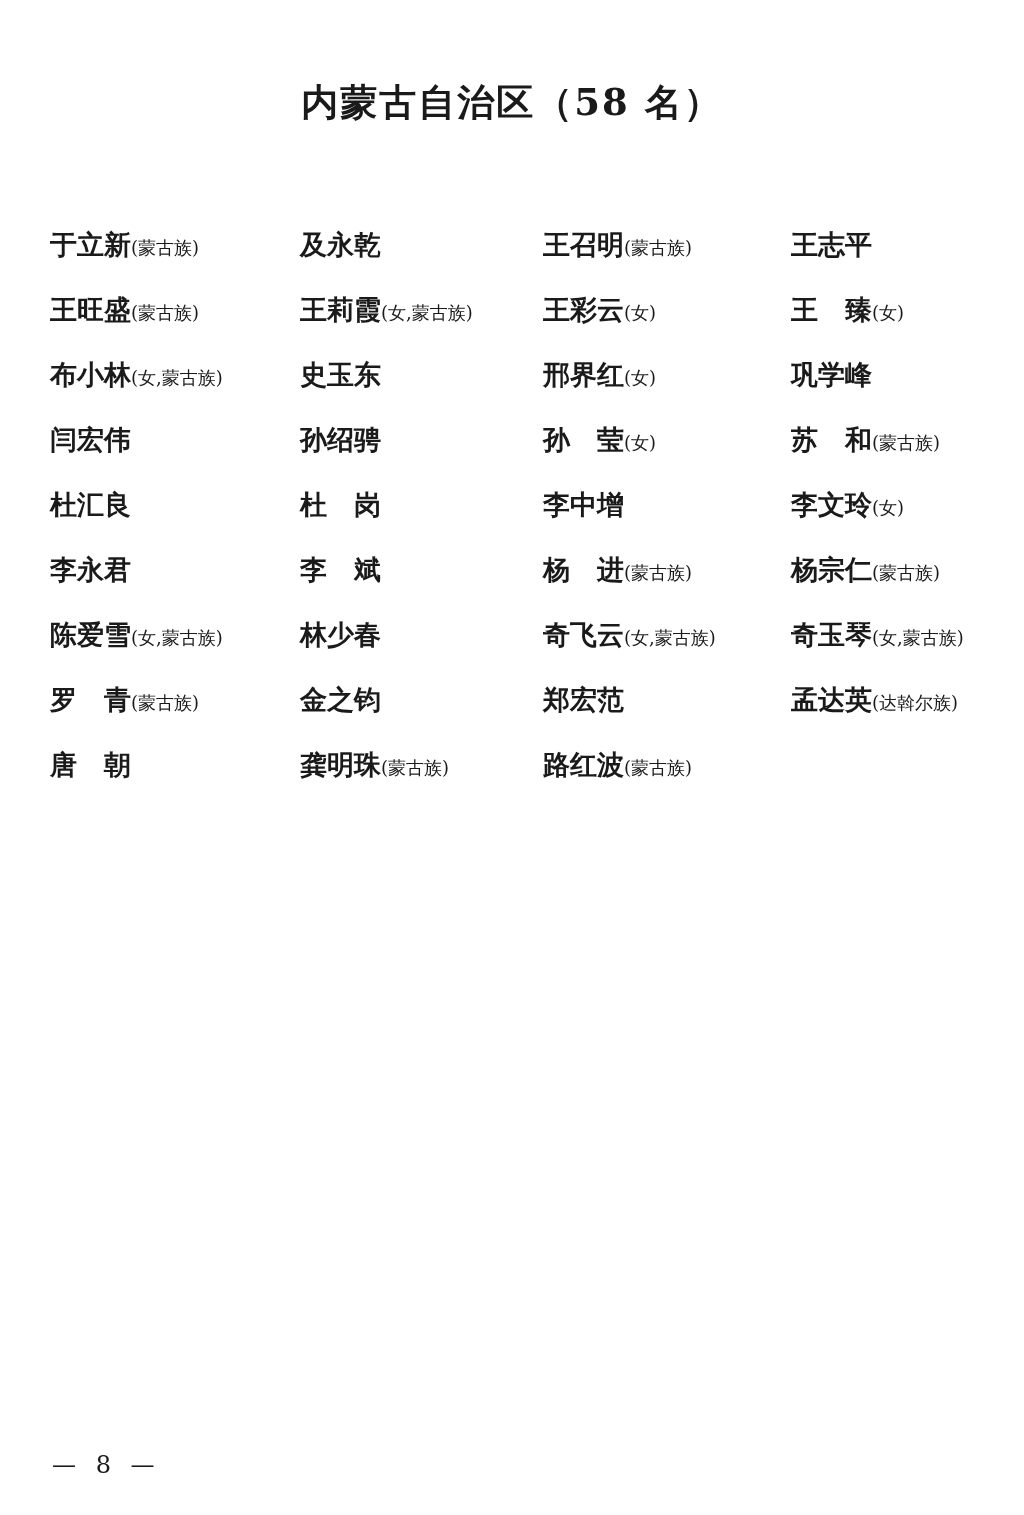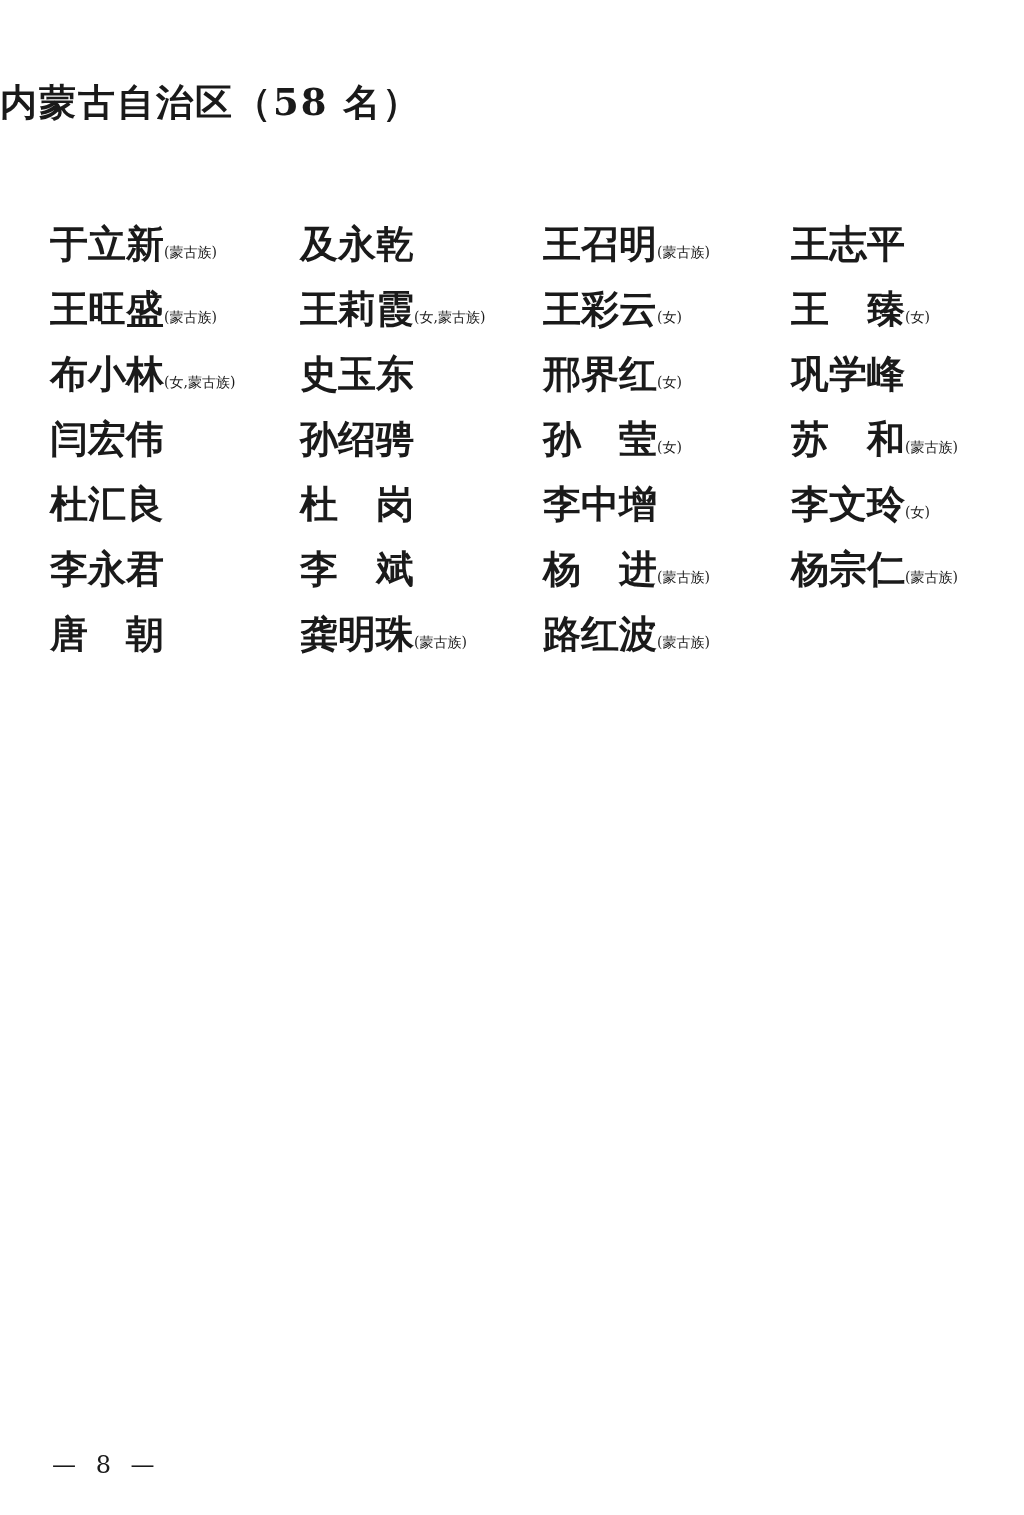--- a/index.html
+++ b/index.html
@@ -16,21 +16,21 @@
     overflow: hidden;
   }
   .page {
     width: 1024px;
     height: 1515px;
     box-sizing: border-box;
     padding: 0;
     position: relative;
   }
   .page-title {
-    text-align: left;
+    text-align: center;
     font-size: 37px;
     font-weight: bold;
     letter-spacing: 2px;
     margin: 0;
     padding-top: 78px;
     font-family: "DejaVu Serif", "Liberation Serif", serif;
   }
   .name-table {
     margin: 0;
     padding: 0;
@@ -45,27 +45,27 @@
     height: 65px;
     vertical-align: middle;
     white-space: nowrap;
   }
   .col0 { width: 250px; padding-left: 24px !important; }
   .col1 { width: 243px; }
   .col2 { width: 248px; }
   .col3 { width: 203px; }
 
   .nm {
-    font-size: 38px;
+    font-size: 27px;
     font-weight: bold;
     letter-spacing: 0px;
     font-family: "DejaVu Serif", "Liberation Serif", serif;
   }
   .note {
-    font-size: 14px;
+    font-size: 18px;
     font-weight: normal;
     letter-spacing: 0px;
     font-family: "DejaVu Serif", "Liberation Serif", serif;
   }
   .page-number {
     position: absolute;
     bottom: 36px;
     left: 52px;
     font-size: 24px;
     letter-spacing: 6px;
@@ -111,20 +111,32 @@
         <td class="col2"><span class="nm">李中增</span><span class="note"></span></td>
         <td class="col3"><span class="nm">李文玲</span><span class="note">(女)</span></td>
       </tr>
       <tr>
         <td class="col0"><span class="nm">李永君</span><span class="note"></span></td>
         <td class="col1"><span class="nm">李　斌</span><span class="note"></span></td>
         <td class="col2"><span class="nm">杨　进</span><span class="note">(蒙古族)</span></td>
         <td class="col3"><span class="nm">杨宗仁</span><span class="note">(蒙古族)</span></td>
       </tr>
       <tr>
+        <td class="col0"><span class="nm">陈爱雪</span><span class="note">(女,蒙古族)</span></td>
+        <td class="col1"><span class="nm">林少春</span><span class="note"></span></td>
+        <td class="col2"><span class="nm">奇飞云</span><span class="note">(女,蒙古族)</span></td>
+        <td class="col3"><span class="nm">奇玉琴</span><span class="note">(女,蒙古族)</span></td>
+      </tr>
+      <tr>
+        <td class="col0"><span class="nm">罗　青</span><span class="note">(蒙古族)</span></td>
+        <td class="col1"><span class="nm">金之钧</span><span class="note"></span></td>
+        <td class="col2"><span class="nm">郑宏范</span><span class="note"></span></td>
+        <td class="col3"><span class="nm">孟达英</span><span class="note">(达斡尔族)</span></td>
+      </tr>
+      <tr>
         <td class="col0"><span class="nm">唐　朝</span><span class="note"></span></td>
         <td class="col1"><span class="nm">龚明珠</span><span class="note">(蒙古族)</span></td>
         <td class="col2"><span class="nm">路红波</span><span class="note">(蒙古族)</span></td>
         <td class="col3"><span class="nm"></span><span class="note"></span></td>
       </tr>
     </tbody>
   </table>
 
   <div class="page-number">— 8 —</div>
 

